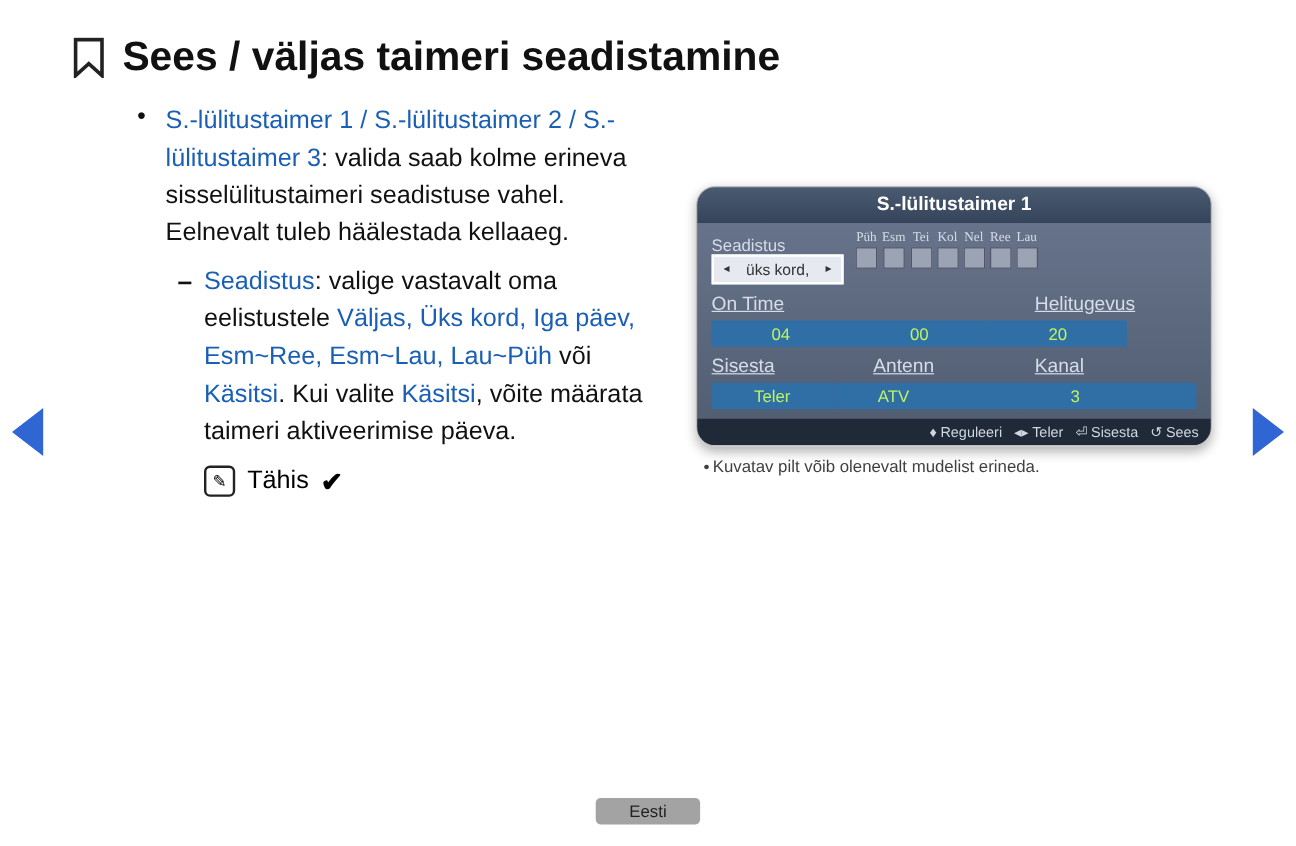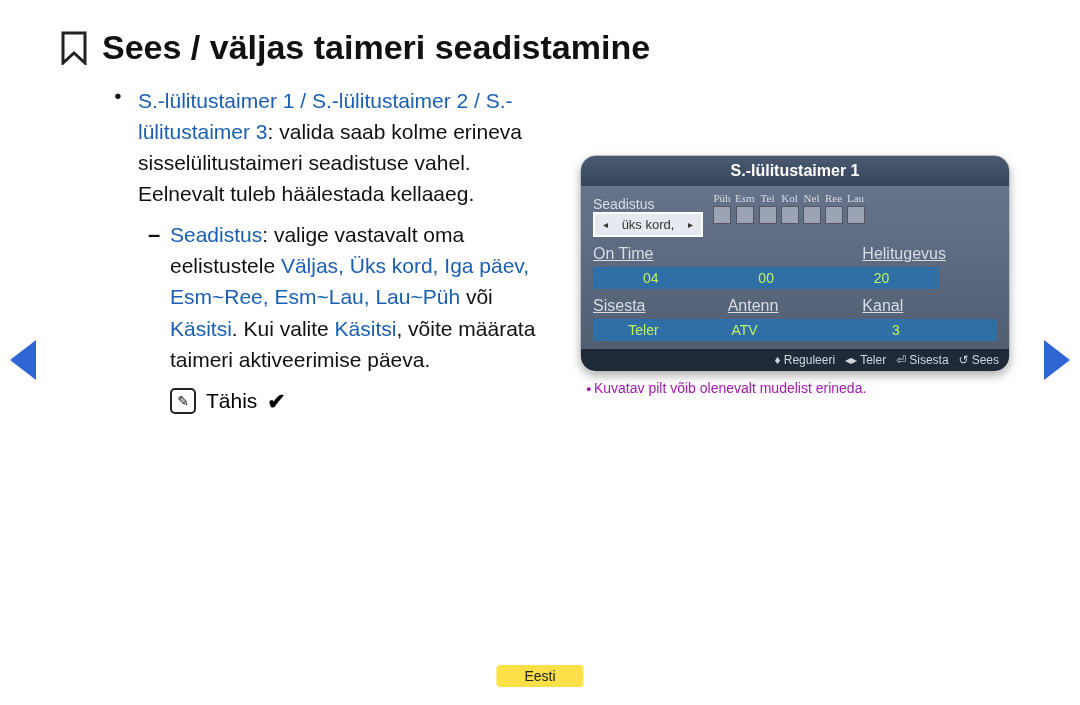--- a/index.html
+++ b/index.html
@@ -149,21 +149,21 @@
     font-size:12px;
     display:flex;
     justify-content:flex-end;
     gap:10px;
     padding:4px 10px;
     align-items:center;
   }
   .osd-footer span { display:flex; align-items:center; gap:3px; }
   .caption {
     font-size: 14px;
-    color:#a21caf;
+    color:#404040;
     margin-top:8px;
     padding-left: 6px;
   }
   .caption::before { content:"● "; font-size:9px; vertical-align:middle; }
 
   
   .nav-arrow {
     position: absolute;
     top: 340px;
     width:0; height:0;
@@ -178,21 +178,21 @@
     right: 10px;
     border-top: 20px solid transparent;
     border-bottom: 20px solid transparent;
     border-left: 26px solid #2f66d4;
   }
   .lang-pill {
     position: absolute;
     left: 50%;
     bottom: 18px;
     transform: translateX(-50%);
-    background: #fde047;
+    background: #a3a3a3;
     border-radius: 4px;
     padding: 3px 28px;
     font-size: 14px;
     color:#222;
   }
 </style>
 </head>
 <body>
 
 <div class="page">

